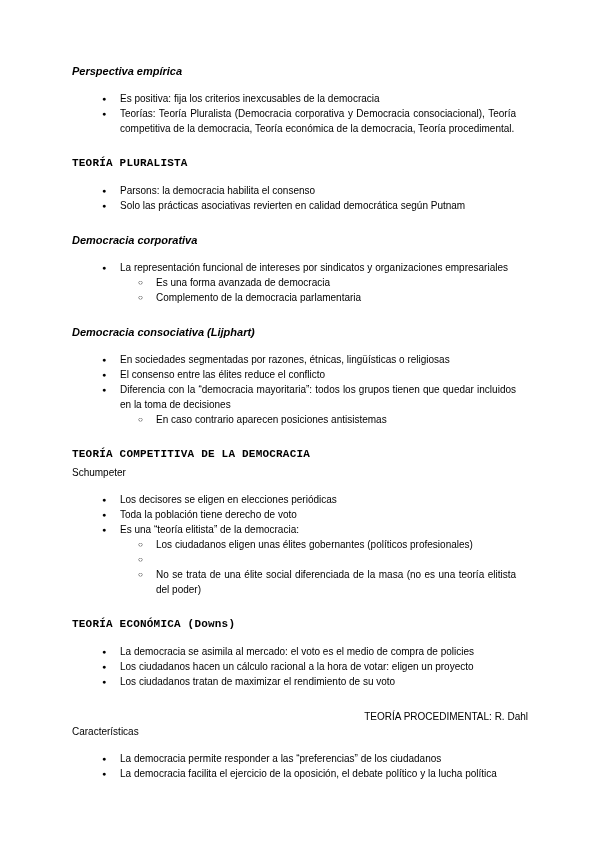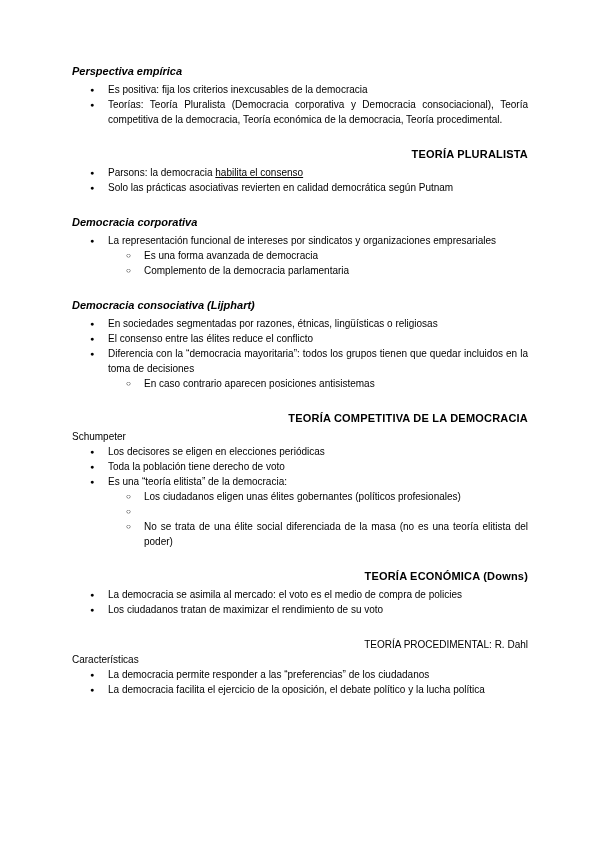--- a/index.html
+++ b/index.html
@@ -22,46 +22,45 @@
   #doc > :first-child { margin-top: 0; }
 
   .heading_italic {
     font-family: "Liberation Sans", sans-serif;
     font-weight: bold;
     font-style: italic;
     font-size: 11px;
     margin: 20px 0 3px 0;
   }
   .heading_caps {
-    font-family: Liberation Sans, sans-serif;
+    font-family: Liberation Mono, monospace;
     font-weight: bold;
     font-size: 11px;
     letter-spacing: 0.2px;
     margin: 20px 0 3px 0;
-    text-align: right;
   }
   .plain { margin: 0; }
   .plain_spaced { margin: 20px 0 0 0; text-align: right; }
 
-  .bullet-list { margin: 0; }
+  .bullet-list { margin: 12px; }
   .bullet-item { display: flex; }
   .bullet-item.lvl1 { padding-left: 18px; }
   .bullet-item.lvl2 { padding-left: 54px; }
   .marker {
     flex: 0 0 18px;
     line-height: 15px;
     color: #000;
   }
   .marker.disc { font-size: 7px; }
   .marker.circle { font-size: 8px; }
   .txt {
     flex: 1 1 auto;
     text-align: justify;
   }
-  .u { text-decoration: underline; }
+  .u { }
 </style>
 </head>
 <body>
 
 <div class="page">
   <div id="doc">
       <div class="heading_italic">Perspectiva empírica</div>
       <div class="bullet-list">
         <div class="bullet-item lvl1">
           <span class="marker disc">●</span>
@@ -145,20 +144,24 @@
         </div>
       </div>
       <div class="heading_caps">TEORÍA ECONÓMICA (Downs)</div>
       <div class="bullet-list">
         <div class="bullet-item lvl1">
           <span class="marker disc">●</span>
           <span class="txt">La democracia se asimila al mercado: el voto es el medio de compra de policies</span>
         </div>
         <div class="bullet-item lvl1">
           <span class="marker disc">●</span>
+          <span class="txt">Los ciudadanos hacen un cálculo racional a la hora de votar: eligen un proyecto</span>
+        </div>
+        <div class="bullet-item lvl1">
+          <span class="marker disc">●</span>
           <span class="txt">Los ciudadanos tratan de maximizar el rendimiento de su voto</span>
         </div>
       </div>
       <div class="plain_spaced">TEORÍA PROCEDIMENTAL: R. Dahl</div>
       <div class="plain">Características</div>
       <div class="bullet-list">
         <div class="bullet-item lvl1">
           <span class="marker disc">●</span>
           <span class="txt">La democracia permite responder a las “preferencias” de los ciudadanos</span>
         </div>

